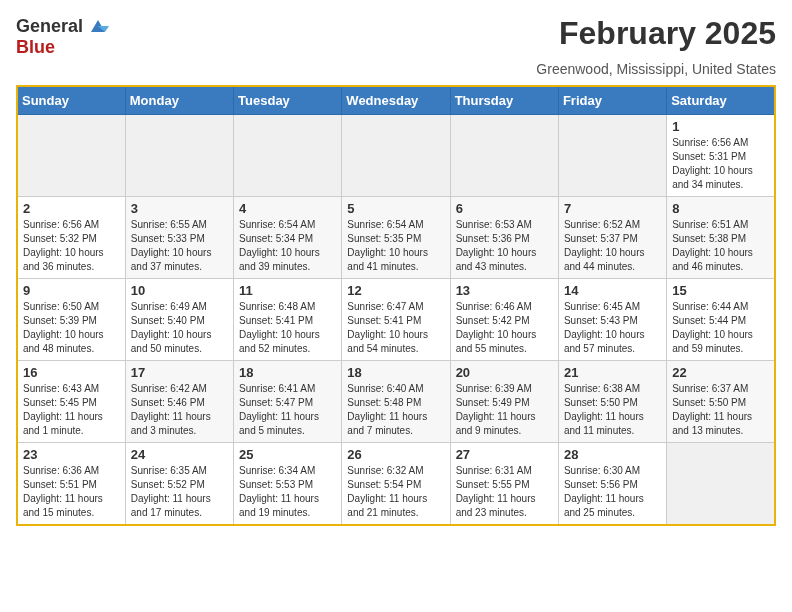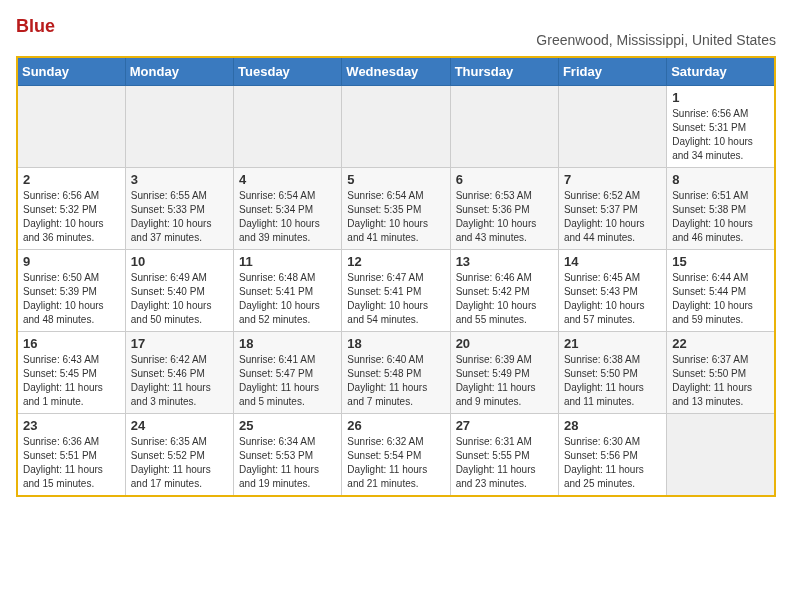--- a/index.html
+++ b/index.html
@@ -31,21 +31,21 @@
     }
     .month-title {
       font-size: 32px;
       font-weight: bold;
       color: #333;
       line-height: 1.1;
     }
     .location {
       font-size: 14px;
       color: #555;
-      margin-top: 16px;
+      margin-top: 10px;
     }
     .calendar {
       width: 100%;
       border-collapse: collapse;
       border: 2px solid #eab308;
     }
     .calendar th {
       background: #3a7abf;
       color: #fff;
       font-size: 13px;
@@ -86,25 +86,33 @@
     }
     .calendar tr:nth-child(even) td.empty-cell {
       background: #e8e8e8 !important;
     }
   </style>
 </head>
 <body>
 
 <div class="header">
   <div class="logo">
+    <div class="logo-row">
+      <span style="font-size:18px;font-weight:bold;color:#333;">General</span>
+      <svg width="22" height="18" viewBox="0 0 22 18" style="margin-left:2px;">
+        <polygon points="4,14 11,2 18,14" fill="#3a7abf"></polygon>
+        <polygon points="11,8 18,14 22,8" fill="#5aaae0"></polygon>
+      </svg>
+    </div>
     <div>
       <span style="font-size:18px;font-weight:bold;color:#b91c1c;">Blue</span>
     </div>
   </div>
   <div class="title-area">
+    <div class="month-title">February 2025</div>
     <div class="location">Greenwood, Mississippi, United States</div>
   </div>
 </div>
 
 <table class="calendar">
   <thead>
     <tr>
     <th>Sunday</th>
         <th>Monday</th>
         <th>Tuesday</th>

